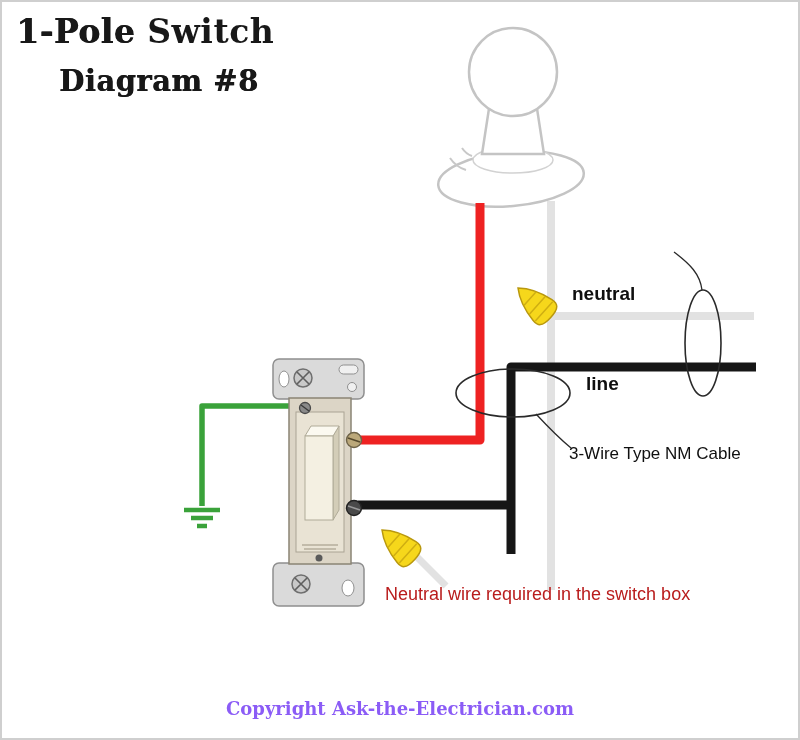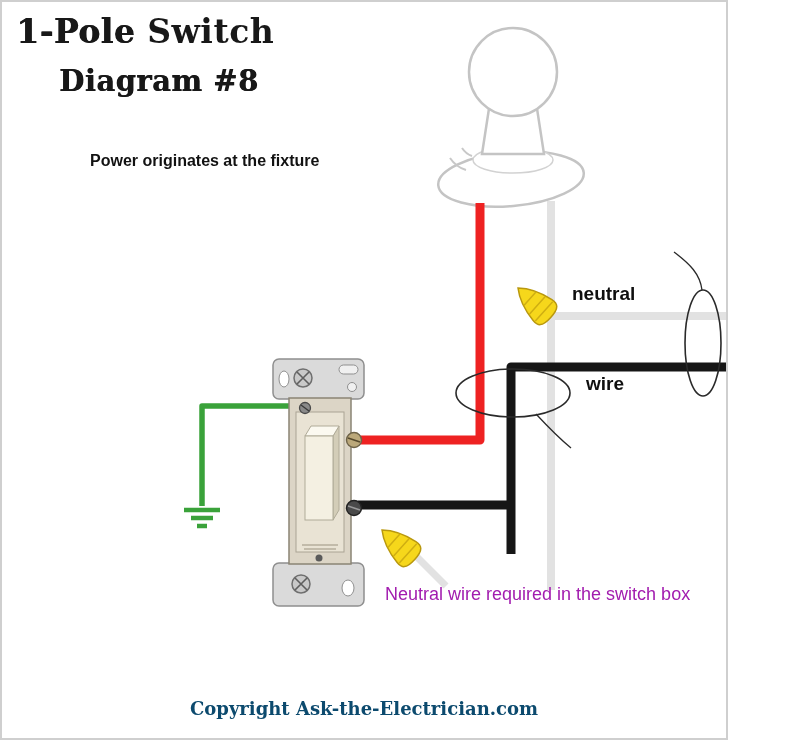--- a/index.html
+++ b/index.html
@@ -1,37 +1,37 @@
 <!DOCTYPE html>
 <html><head>
 <meta charset="utf-8">
 <style>
   html,body{margin:0;padding:0;background:#fff;}
   .page{
-    position:relative;width:728px;height:740px;background:#ffffff;
+    position:relative;width:800px;height:740px;background:#ffffff;
     border:2px solid #cfcfcf;box-sizing:border-box;overflow:hidden;
     font-family:"Liberation Sans",sans-serif;
   }
   .abs{position:absolute;}
   .art{position:absolute;left:0;top:0;}
   .title1{left:14px;top:10px;font-family:"DejaVu Serif",serif;font-weight:700;
           font-size:33px;color:#181818;letter-spacing:.5px;}
   .t-strong{text-shadow:.7px 0 0 currentColor;}
   .title2{left:57px;top:62px;font-family:"DejaVu Serif",serif;font-weight:700;
           font-size:29px;color:#181818;letter-spacing:.5px;text-shadow:.5px 0 0 currentColor;}
   .subtitle{left:88px;top:150px;font-weight:700;font-size:16px;color:#121212;}
   .lbl{font-size:17px;color:#0f0f0f;white-space:nowrap;}
   .lbl-cable2{left:592px;top:227px;}
   .lbl-neutral{left:570px;top:281px;font-weight:700;font-size:19px;text-align:center;}
   .lbl-line{left:584px;top:371px;font-weight:700;font-size:19px;}
   .lbl-cable3{left:567px;top:442px;}
-  .lbl-note{left:383px;top:582px;font-size:18px;color:#a21caf;}
+  .lbl-note{left:383px;top:582px;font-size:18px;color:#b91c1c;}
   .copyright{left:0;right:0;top:696px;text-align:center;
              font-family:"DejaVu Serif",serif;font-weight:600;
-             font-size:18px;color:#0c4a6e;}
+             font-size:18px;color:#8b5cf6;}
 </style>
 </head>
 <body>
 
 <div class="page">
 
   <svg class="art" width="800" height="740" viewBox="0 0 800 740">
 
     <g>
       <ellipse cx="509" cy="177" rx="73" ry="27" transform="rotate(-5 509 177)" fill="#ffffff" stroke="#c4c4c4" stroke-width="2.5"></ellipse>
@@ -105,20 +105,20 @@
       <path d="M 672 250 C 688 262 698 272 700 288" stroke-width="1.3"></path>
       <ellipse cx="511" cy="391" rx="57" ry="24" stroke-width="1.6"></ellipse>
       <path d="M 534 412 C 548 427 558 437 569 446" stroke-width="1.3"></path>
     </g>
   </svg>
 
   <div class="abs title1">
     <span class="t-strong">1-Pole</span><span> Switch</span>
   </div>
   <div class="abs title2">Diagram #8</div>
-  <div class="abs subtitle">Power originates at the fixture</div>
 
   <div class="abs lbl lbl-neutral">neutral</div>
-  <div class="abs lbl lbl-line">wire</div>
+  <div class="abs lbl lbl-line">line</div>
+  <div class="abs lbl lbl-cable3">3-Wire Type NM Cable</div>
   <div class="abs lbl lbl-note">Neutral wire required in the switch box</div>
 
   <div class="abs copyright">Copyright Ask-the-Electrician.com</div>
 </div>
 
 </body></html>

